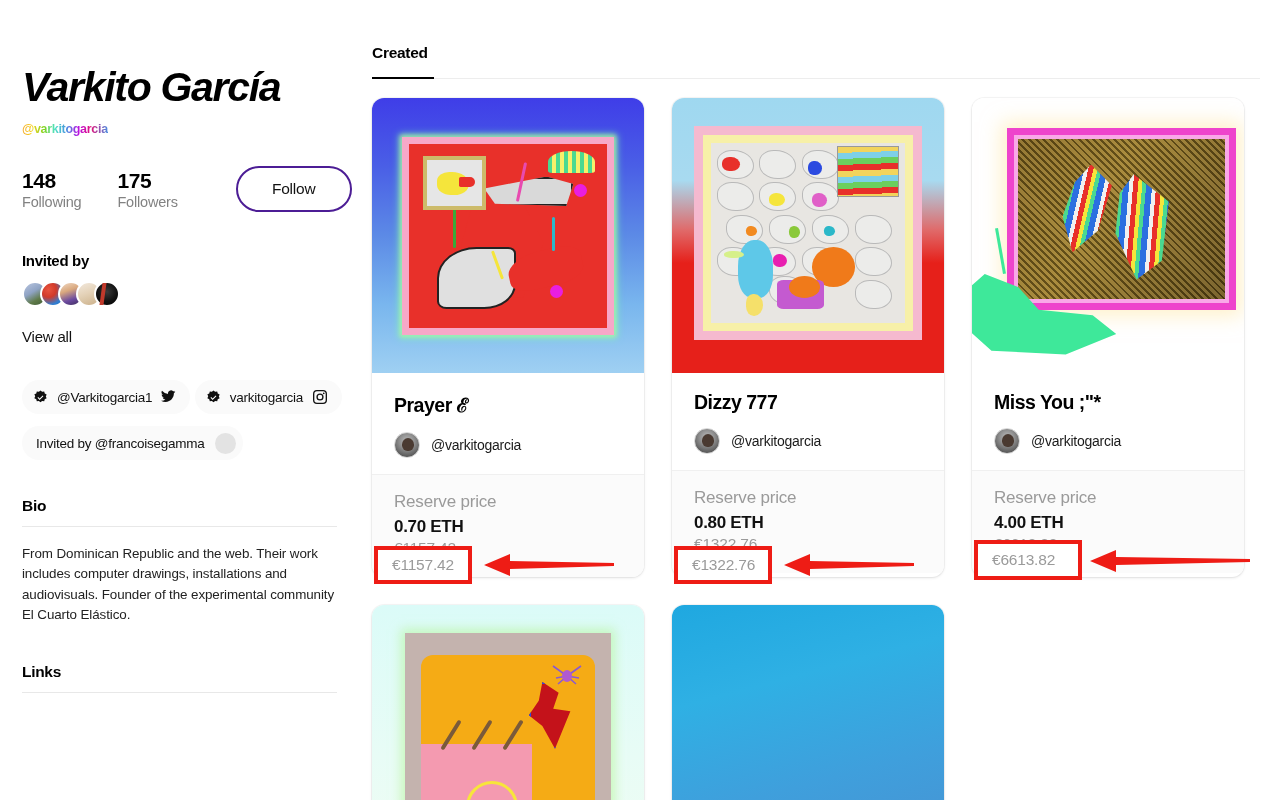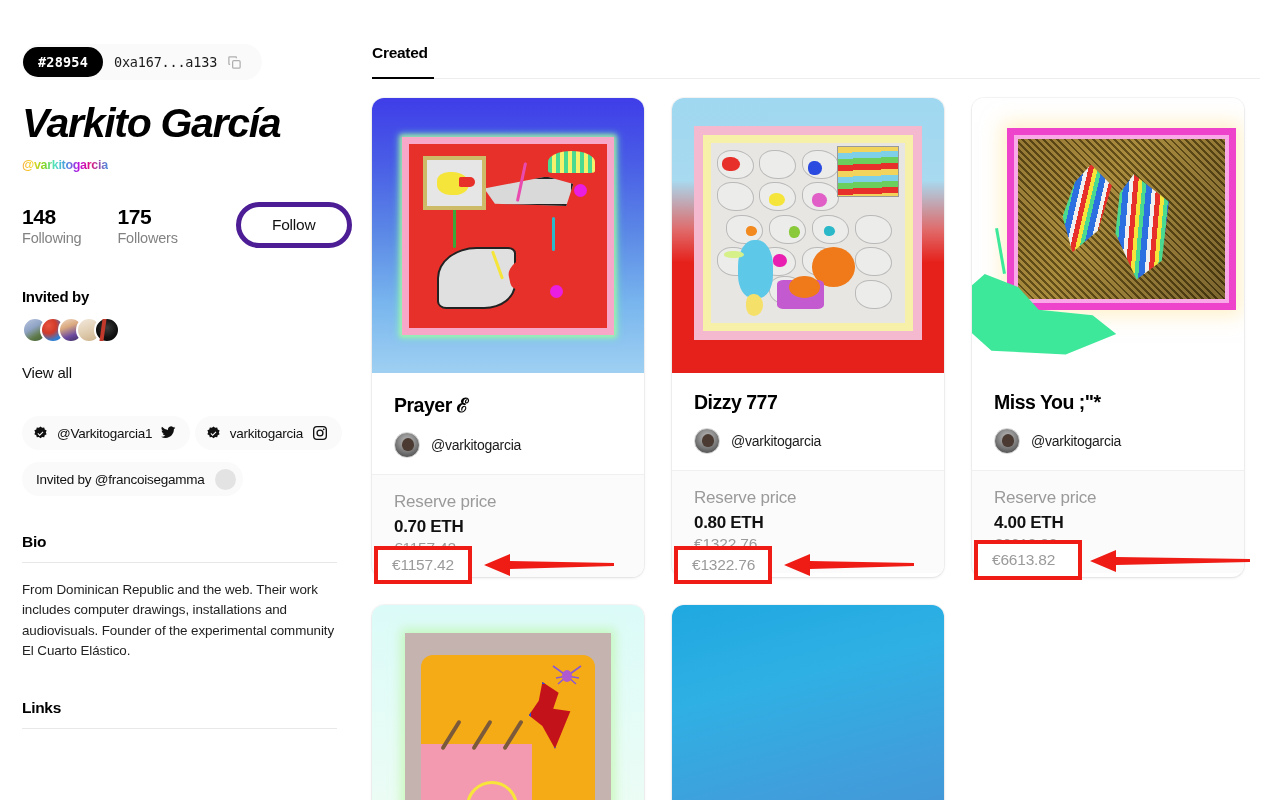--- a/index.html
+++ b/index.html
@@ -66,21 +66,21 @@
     letter-spacing: -.3px;
   }
 
   .stats { margin-top: 32px; display: flex; align-items: flex-start; }
   .stat { margin-right: 36px; }
   .stat-num { font-size: 21px; font-weight: 700; letter-spacing: -.4px; line-height: 1.15; }
   .stat-lbl { font-size: 14.5px; color: #828282; margin-top: 1px; letter-spacing: -.2px; }
   .follow-btn {
     margin-left: 22px; margin-top: -3px;
     width: 116px; height: 46px;
-    border: 5px solid #4c1d95; border-radius: 24px;
+    border: 2px solid #4c1d95; border-radius: 24px;
     background: #fff; cursor: pointer;
     font-size: 15.5px; font-weight: 500; color: #111;
     font-family: "Liberation Sans", sans-serif;
     letter-spacing: -.2px;
   }
 
   .followed-title { margin-top: 40px; font-size: 15px; font-weight: 700; letter-spacing: -.3px; }
   .avatars { margin-top: 12px; display: flex; }
   .av {
     width: 26px; height: 26px; border-radius: 50%;
@@ -334,30 +334,20 @@
   .art5 { background: linear-gradient(165deg,#1fa8e0 0%,#2fb0e4 30%,#3f9fdc 62%,#4a8fd0 100%); }
   .art5 .plant { position: absolute; bottom: 0; }
 </style>
 </head>
 <body>
 
 <div class="page">
 
   <div class="sidebar">
 
-    <div class="id-row">
-      <div class="id-badge">#28954</div>
-      <div class="id-addr">0xa167...a133</div>
-      <span class="copy-icon">
-        <svg width="15" height="15" viewBox="0 0 24 24" fill="none" stroke="#555" stroke-width="2">
-          <rect x="9" y="9" width="12" height="12" rx="2"></rect>
-          <path d="M5 15H4a1 1 0 0 1-1-1V4a1 1 0 0 1 1-1h10a1 1 0 0 1 1 1v1"></path>
-        </svg>
-      </span>
-    </div>
 
     <div class="display-name">Varkito García</div>
     <div class="handle-gradient">@varkitogarcia</div>
 
     <div class="stats">
       <div class="stat">
         <div class="stat-num">148</div>
         <div class="stat-lbl">Following</div>
       </div>
       <div class="stat">

